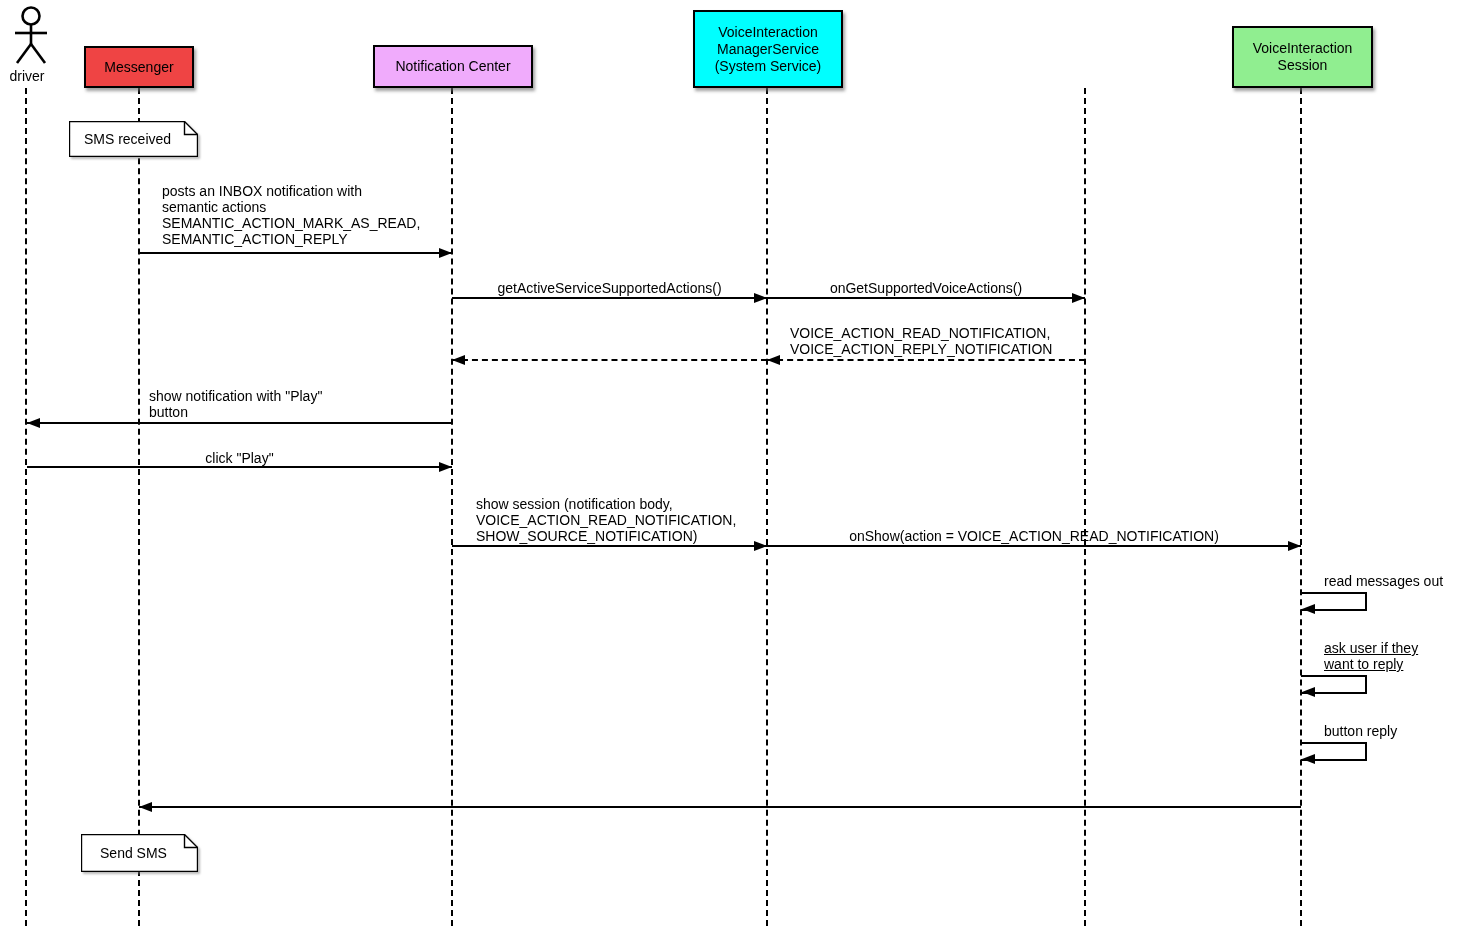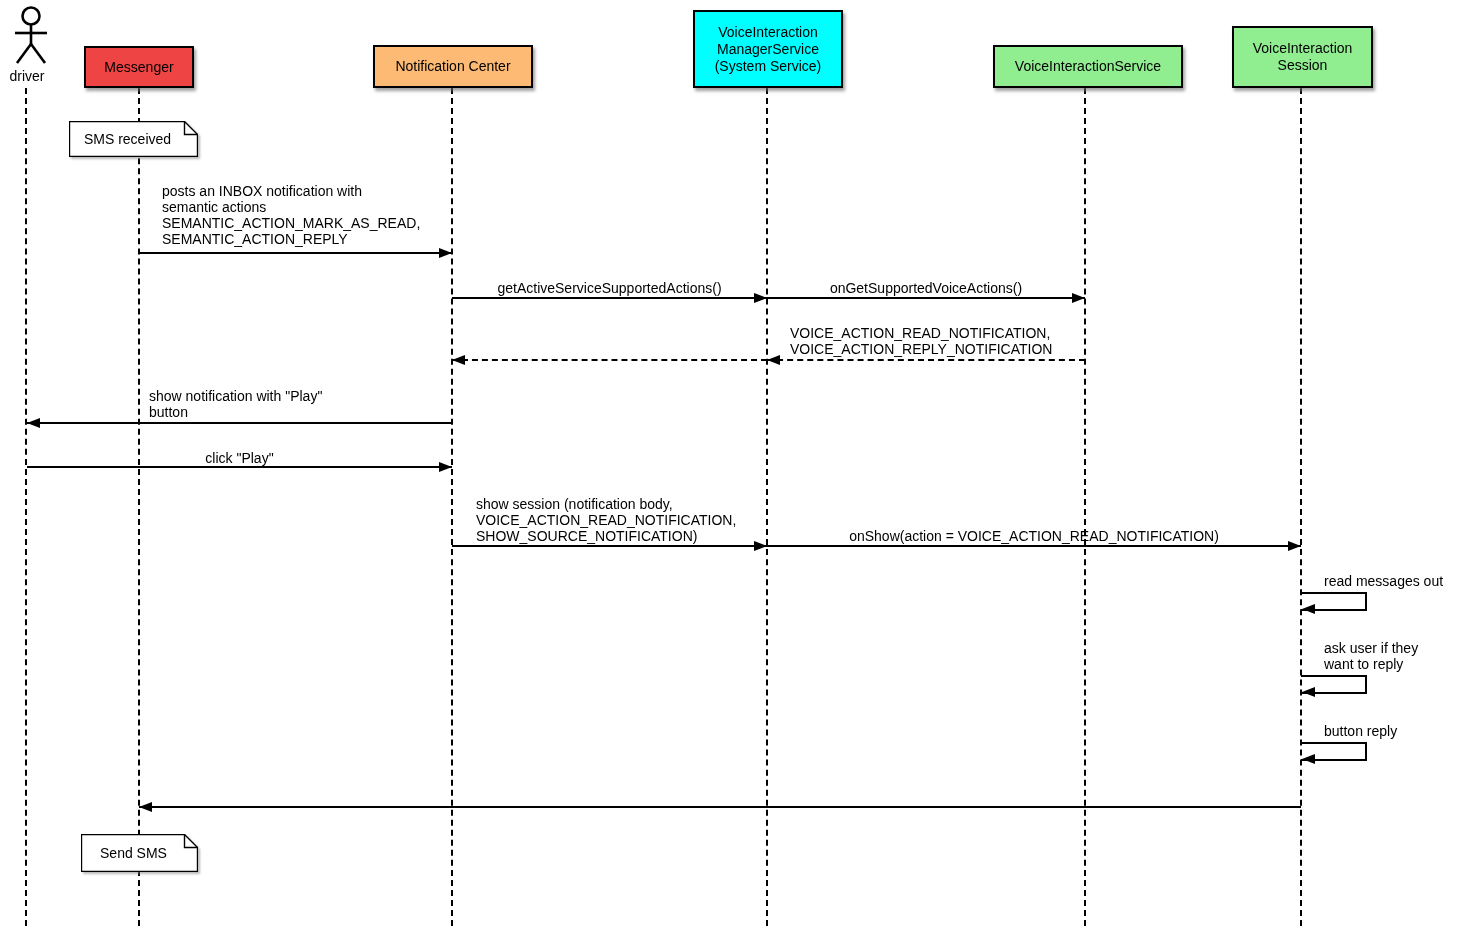--- a/index.html
+++ b/index.html
@@ -53,27 +53,26 @@
       <line x1="20" y1="18.5" x2="20" y2="38" stroke="#000" stroke-width="2.6"></line>
       <line x1="4" y1="27" x2="36" y2="27" stroke="#000" stroke-width="2.6"></line>
       <line x1="20" y1="38" x2="6" y2="57" stroke="#000" stroke-width="2.6"></line>
       <line x1="20" y1="38" x2="34" y2="57" stroke="#000" stroke-width="2.6"></line>
     </svg>
     <div class="actor-label" style="left:-3px;top:62px;">driver</div>
   </div>
 
   <div class="pbox" style="left: 84px; top: 46px; width: 110px; height: 42px; background-color: #ef4444;">Messenger</div>
 
-  <div class="pbox" style="left: 373px; top: 45px; width: 160px; height: 43px; background-color: #fdba74;">Notification Center</div>
+  <div class="pbox" style="left: 373px; top: 45px; width: 160px; height: 43px; background-color: #f0abfc;">Notification Center</div>
 
   <div class="pbox" style="left: 693px; top: 10px; width: 150px; height: 78px; background-color: rgb(0, 255, 255);">VoiceInteraction
 ManagerService
 (System Service)</div>
 
-  <div class="pbox" style="left: 993px; top: 45px; width: 190px; height: 43px; background-color: rgb(144, 238, 144);">VoiceInteractionService</div>
 
   <div class="pbox" style="left: 1232px; top: 26px; width: 141px; height: 62px; background-color: rgb(144, 238, 144);">VoiceInteraction
 Session</div>
 
   <div class="note" style="left:69px;top:121px;width:129px;height:36px;">
     <svg width="129" height="36">
       <path d="M0.5,0.5 L115.5,0.5 L128.5,13.5 L128.5,35.5 L0.5,35.5 Z" fill="#ffffff" stroke="#000" stroke-width="1.4"></path>
       <path d="M115.5,0.5 L115.5,13.5 L128.5,13.5" fill="none" stroke="#000" stroke-width="1.4"></path>
     </svg>
     <span class="note-text">SMS received</span>
@@ -117,21 +116,21 @@
   <div class="ah right" style="left:754px;top:541px;"></div>
 
   <div class="msg-label center" style="left:767px;top:528px;width:534px;">onShow(action = VOICE_ACTION_READ_NOTIFICATION)</div>
   <div class="hline" style="left:767px;top:545px;width:534px;"></div>
   <div class="ah right" style="left:1288px;top:541px;"></div>
 
   <div class="msg-label" style="left:1324px;top:573px;">read messages out</div>
   <div class="selfloop" style="left:1301px;top:592px;width:66px;height:19px;"></div>
   <div class="ah left" style="left:1302px;top:604px;"></div>
 
-  <div class="msg-label" style="left:1324px;top:640px;">ask user if they
+  <div class="msg-label" style="left:1324px;top:640px;text-decoration:underline;">ask user if they
 want to reply</div>
   <div class="selfloop" style="left:1301px;top:675px;width:66px;height:19px;"></div>
   <div class="ah left" style="left:1302px;top:687px;"></div>
 
   <div class="msg-label" style="left:1324px;top:723px;">button reply</div>
   <div class="selfloop" style="left:1301px;top:742px;width:66px;height:19px;"></div>
   <div class="ah left" style="left:1302px;top:754px;"></div>
 
   <div class="hline" style="left:139px;top:806px;width:1162px;"></div>
   <div class="ah left" style="left:139px;top:802px;"></div>

